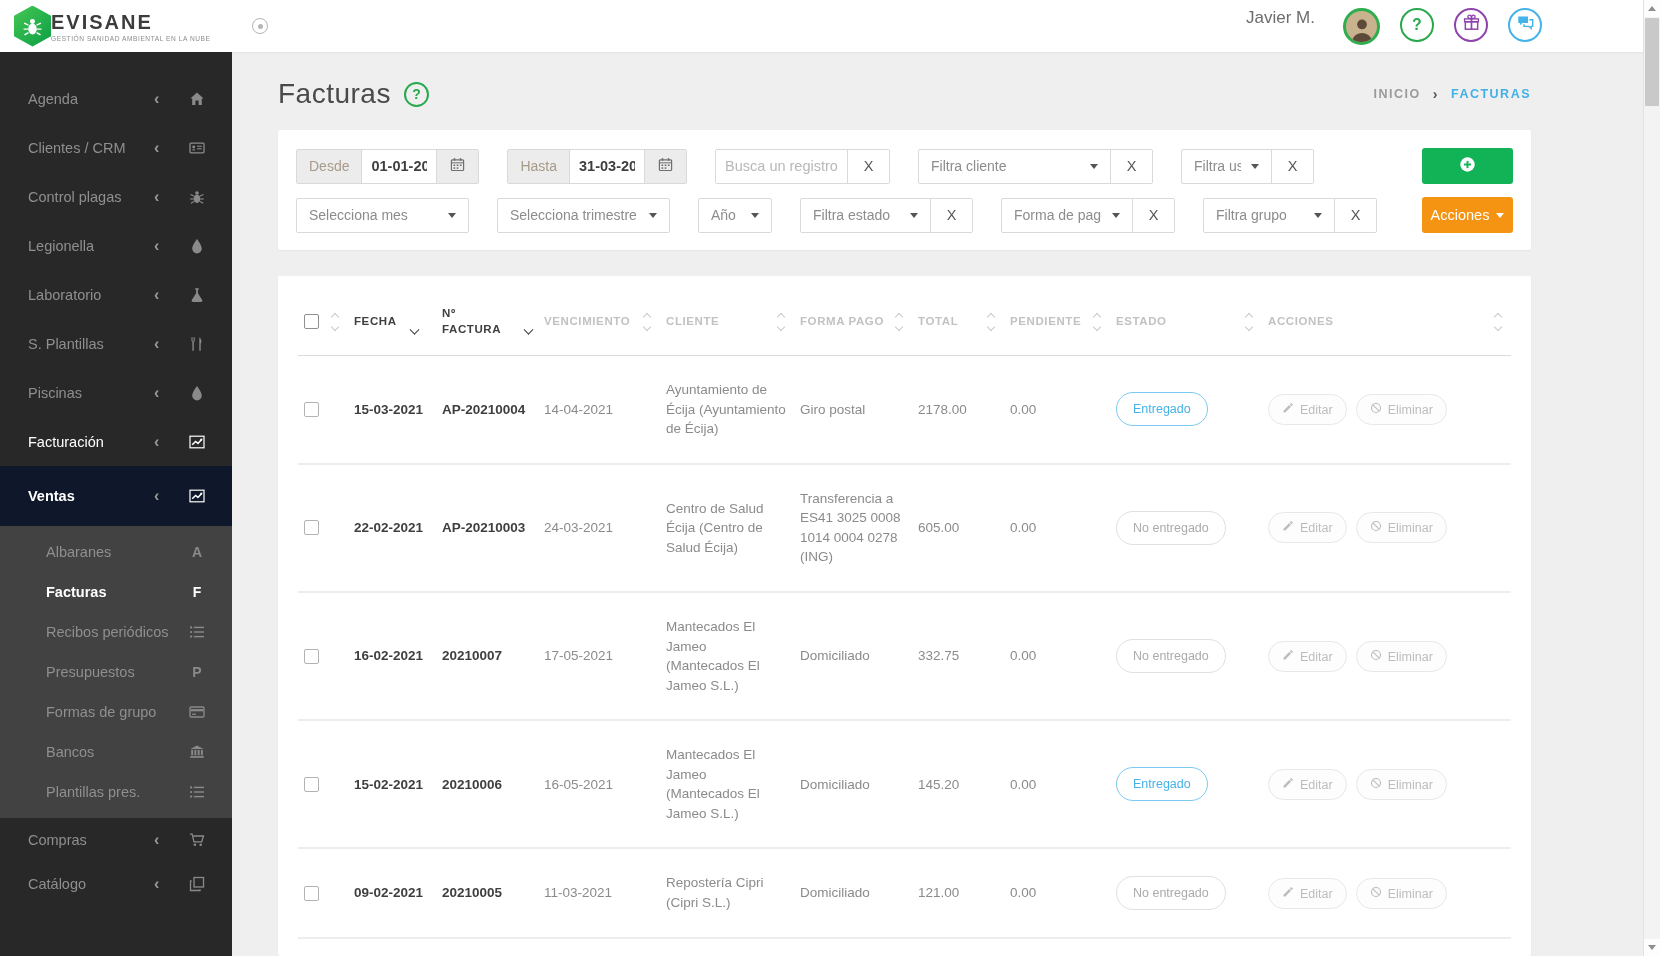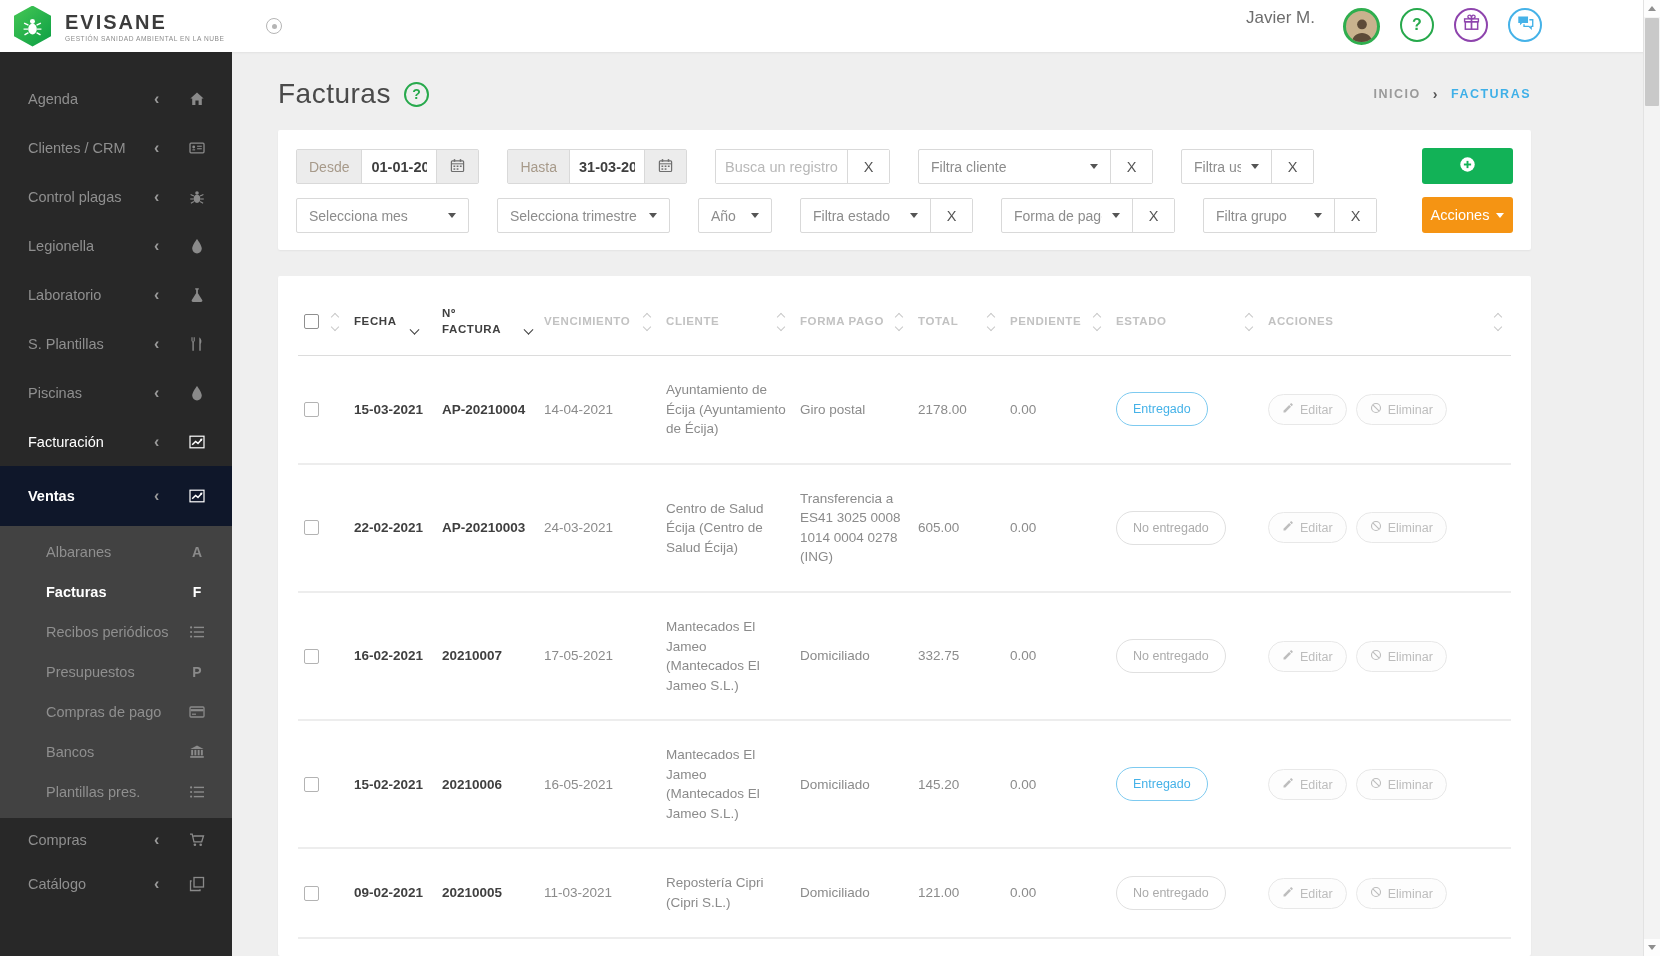--- a/index.html
+++ b/index.html
@@ -2,21 +2,21 @@
 <html><head>
 <meta charset="utf-8">
 <style>
   *{box-sizing:border-box;margin:0;padding:0}
   html,body{width:1660px;height:956px;overflow:hidden;background:#efefef;
     font-family:"Liberation Sans","DejaVu Sans",sans-serif;}
   .app{position:relative;width:1660px;height:956px}
   
   .topbar{height:52px;background:#fff;display:flex;align-items:center;padding:0 118px 0 14px;
     position:relative;z-index:5;box-shadow:0 1px 2px rgba(0,0,0,.06)}
-  .logo{display:flex;align-items:center;gap:14px;cursor:pointer}
+  .logo{display:flex;align-items:center;gap:0;cursor:pointer}
   .logo-hex{width:37px;height:41px;background:linear-gradient(135deg,#45c754,#0b9e44);
     clip-path:polygon(50% 0,100% 25%,100% 75%,50% 100%,0 75%,0 25%);
     display:flex;align-items:center;justify-content:center}
   .logo-hex svg{width:21px;height:21px;color:#fff}
   .brand{font-size:20px;font-weight:700;letter-spacing:2px;color:#3c3c3c}
   .tagline{font-size:6.6px;letter-spacing:.55px;color:#8b8b8b;margin-top:1px}
   .collapse-toggle{width:16px;height:16px;border:1.5px solid #b5b5b5;border-radius:50%;
     margin-left:42px;display:flex;align-items:center;justify-content:center;cursor:pointer}
   .collapse-toggle .dot{width:5px;height:5px;border-radius:50%;background:#b5b5b5}
   .top-right{margin-left:auto;display:flex;align-items:flex-start;gap:20px}
@@ -61,21 +61,21 @@
   .help-circle{width:25px;height:25px;border-radius:50%;border:2px solid #27a94c;color:#27a94c;
     font-weight:700;font-size:14px;display:flex;align-items:center;justify-content:center;cursor:pointer}
   .breadcrumb{margin-left:auto;display:flex;align-items:center;gap:12px;font-size:12.5px;
     letter-spacing:1.5px;font-weight:600}
   .bc-home{color:#9a9a9a;cursor:pointer}
   .bc-sep{color:#555;font-size:14px}
   .bc-cur{color:#3fb0e8}
   .card{background:#fff;border-radius:2px;box-shadow:0 1px 2px rgba(0,0,0,.05)}
   
   .filter-card{padding:18px 18px 17px}
-  .frow{display:flex;align-items:flex-end;gap:28px}
+  .frow{display:flex;align-items:center;gap:28px}
   .frow + .frow{margin-top:13px}
   .igroup{display:inline-flex;align-items:stretch;height:35px;border:1px solid #d9d9d9;
     border-radius:2px;background:#fff}
   .igroup>*{display:flex;align-items:center}
   .addon{background:#ececec;color:#a79a8a;padding:0 12px;font-size:14px;border-right:1px solid #d9d9d9}
   .addon-cal{border-right:0;border-left:1px solid #d9d9d9;width:42px;justify-content:center;
     color:#6f6f6f;cursor:pointer}
   .addon-cal svg{width:15px;height:15px}
   input.txt{border:0;outline:0;padding:0 9px;font-size:14.5px;color:#3f3f3f;font-family:inherit;min-width:0}
   .date-input{width:74px;font-weight:600}
@@ -320,21 +320,21 @@
                 <circle cx="2.1" cy="12.6" r="1.1"></circle>
                 <rect x="4.8" y="11.9" width="10.2" height="1.4"></rect>
               </svg>
             </span>
           </div>
           <div class="side-sub">
             <span class="side-label">Presupuestos</span>
             <span class="icn side-icn letter-icn">P</span>
           </div>
           <div class="side-sub">
-            <span class="side-label">Compras de pago</span>
+            <span class="side-label">Formas de grupo</span>
             <span class="icn side-icn">
               <svg viewBox="0 0 16 16" fill="currentColor">
                 <rect x="1" y="3" width="14" height="10" rx="1" fill="none" stroke="currentColor" stroke-width="1.3"></rect>
                 <rect x="1.6" y="5.1" width="12.8" height="2.2"></rect>
                 <rect x="3" y="9.6" width="4" height="1.2"></rect>
               </svg>
             </span>
           </div>
           <div class="side-sub">
             <span class="side-label">Bancos</span>

